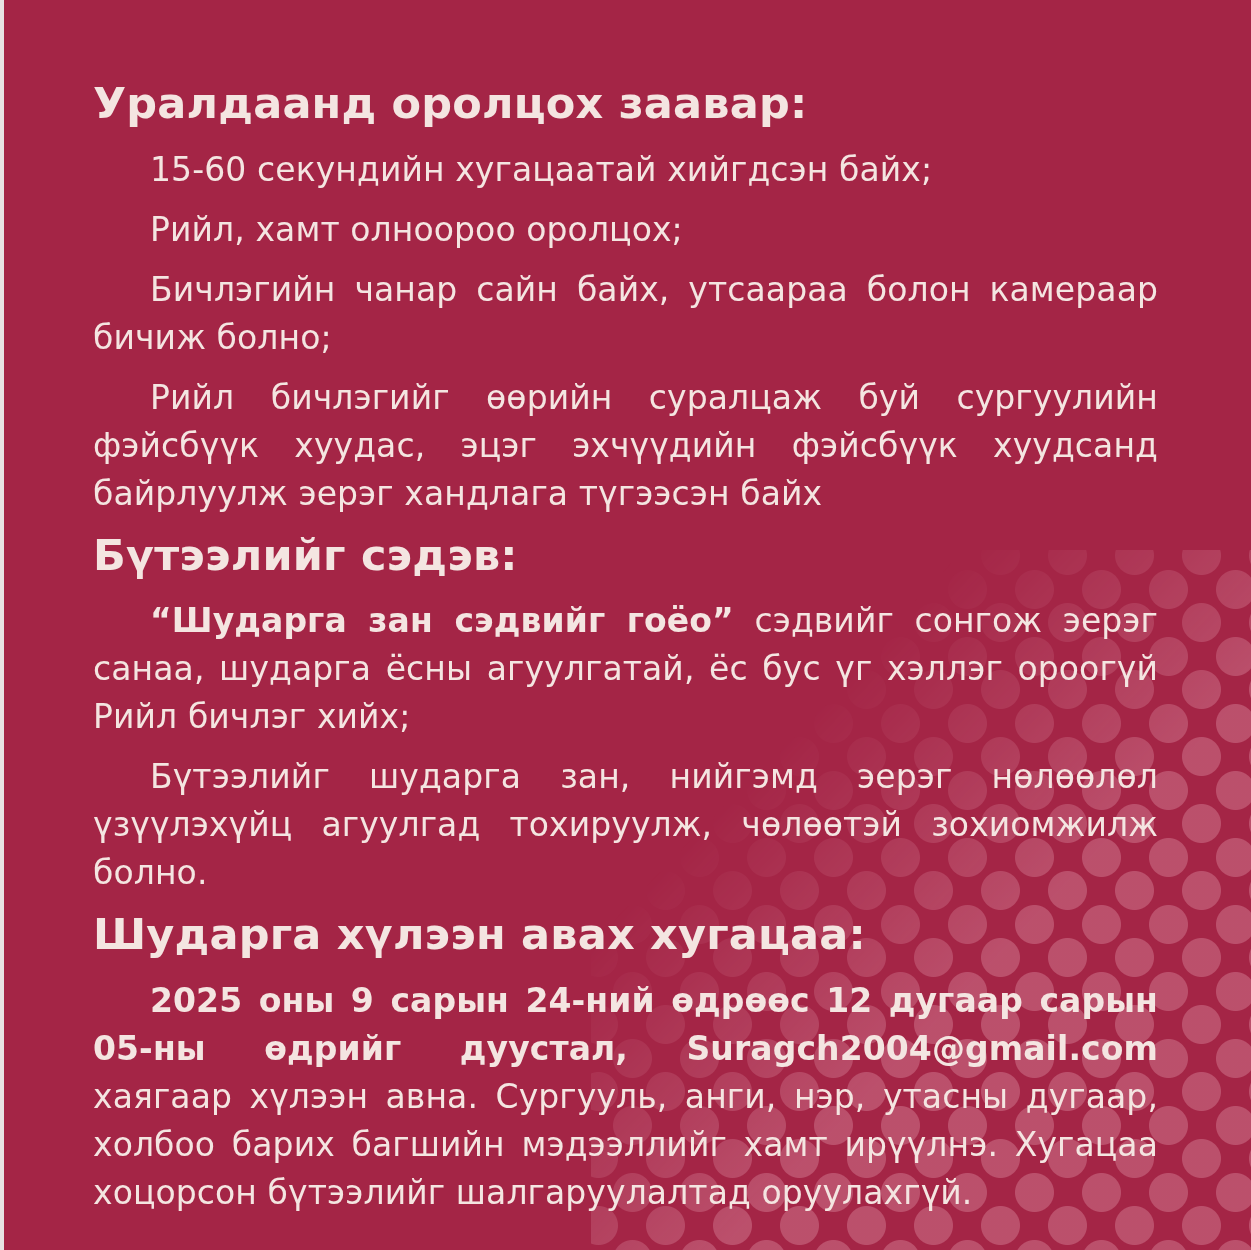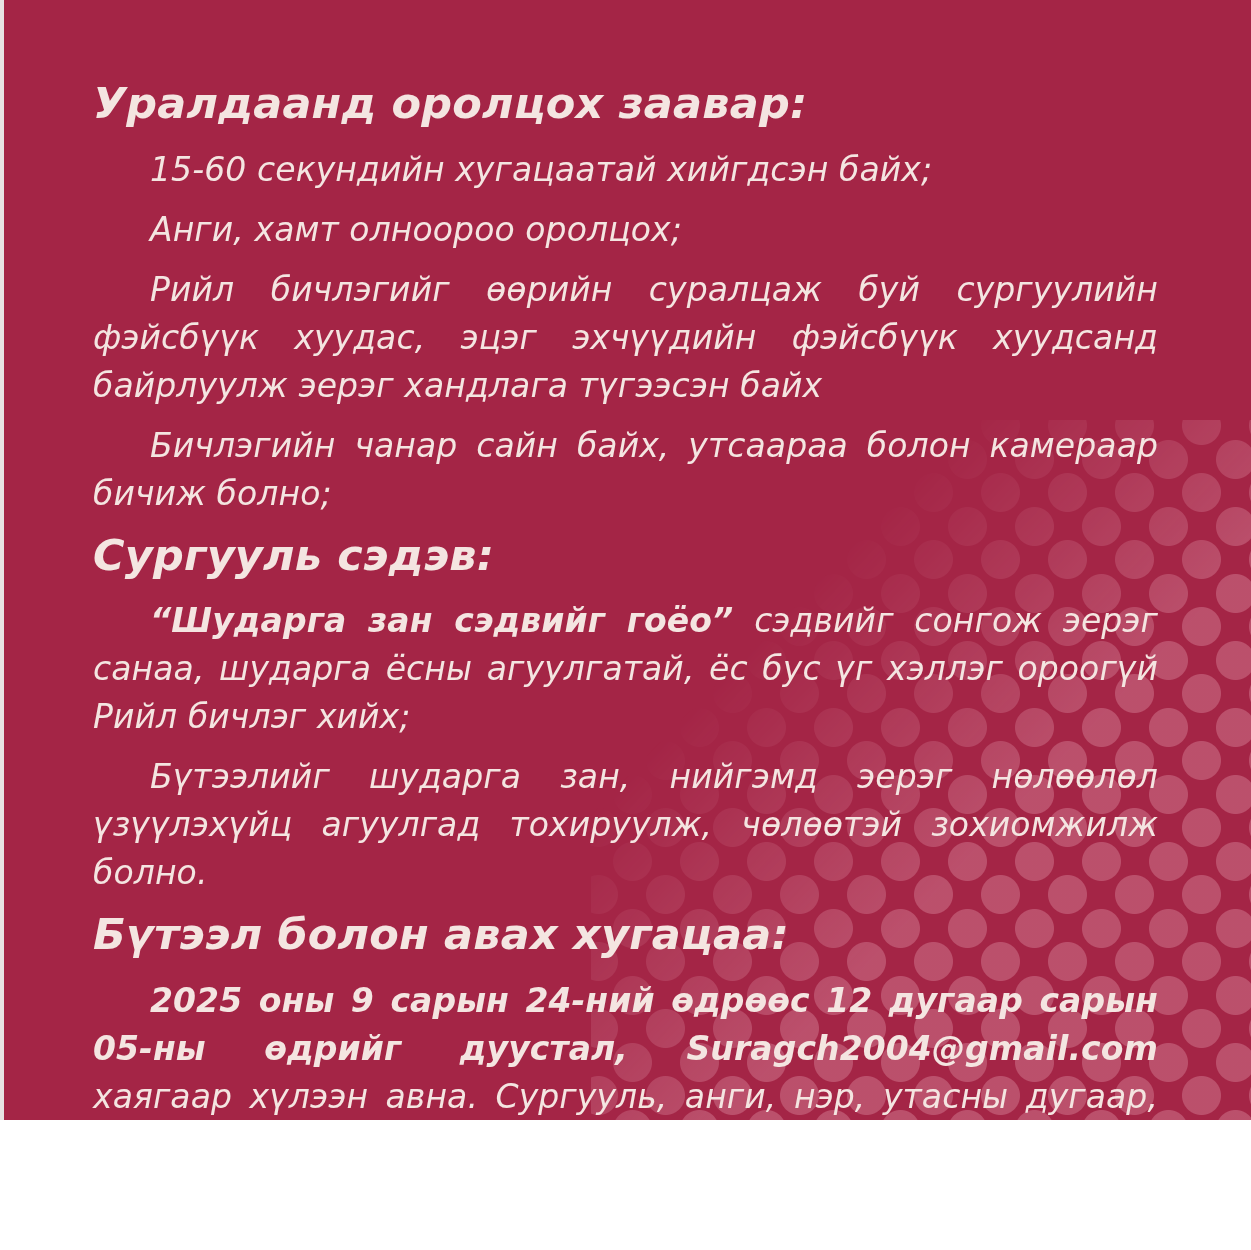--- a/index.html
+++ b/index.html
@@ -1,26 +1,25 @@
 <!DOCTYPE html>
 <html style="--background: #A42546; --text: #F4E5E1; --dots: rgba(255,205,218,0.26); --edge_strip: #E8E2E3;"><head>
 <meta charset="utf-8">
 <style>
   html, body { margin: 0; padding: 0; }
   body { width: 1251px; height: 1250px; overflow: hidden; }
 
   .page {
     position: relative;
     width: 1251px;
-    height: 1120px;
+    height: 1250px;
     background: var(--background, #A42546);
     font-family: "DejaVu Sans", "Liberation Sans", sans-serif;
     color: var(--text, #F4E5E1);
     overflow: hidden;
-    font-style: italic;
   }
 
   .edge-strip {
     position: absolute;
     left: 0; top: 0; bottom: 0;
     width: 4px;
     background: var(--edge_strip, #E8E2E3);
     z-index: 3;
   }
 
@@ -72,30 +71,30 @@
 
 <div class="page">
   <div class="edge-strip"></div>
   <div class="dots"></div>
 
   <div class="content">
 
     <div class="section">
       <h2 class="heading">Уралдаанд оролцох заавар:</h2>
       <p class="para"><span class="para-lead"></span><span>15-60 секундийн хугацаатай хийгдсэн байх;</span></p>
-      <p class="para"><span class="para-lead"></span><span>Анги, хамт олноороо оролцох;</span></p>
+      <p class="para"><span class="para-lead"></span><span>Рийл, хамт олноороо оролцох;</span></p>
+      <p class="para"><span class="para-lead"></span><span>Бичлэгийн чанар сайн байх, утсаараа болон камераар бичиж болно;</span></p>
       <p class="para"><span class="para-lead"></span><span>Рийл бичлэгийг өөрийн суралцаж буй сургуулийн фэйсбүүк хуудас, эцэг эхчүүдийн фэйсбүүк хуудсанд байрлуулж эерэг хандлага түгээсэн байх</span></p>
-      <p class="para"><span class="para-lead"></span><span>Бичлэгийн чанар сайн байх, утсаараа болон камераар бичиж болно;</span></p>
     </div>
 
     <div class="section">
-      <h2 class="heading">Сургууль сэдэв:</h2>
+      <h2 class="heading">Бүтээлийг сэдэв:</h2>
       <p class="para"><span class="para-lead">“Шударга зан сэдвийг гоёо”</span><span> сэдвийг сонгож эерэг санаа, шударга ёсны агуулгатай, ёс бус үг хэллэг ороогүй Рийл бичлэг хийх;</span></p>
       <p class="para"><span class="para-lead"></span><span>Бүтээлийг шударга зан, нийгэмд эерэг нөлөөлөл үзүүлэхүйц агуулгад тохируулж, чөлөөтэй зохиомжилж болно.</span></p>
     </div>
 
     <div class="section">
-      <h2 class="heading">Бүтээл болон авах хугацаа:</h2>
+      <h2 class="heading">Шударга хүлээн авах хугацаа:</h2>
       <p class="para"><span class="para-lead">2025 оны 9 сарын 24-ний өдрөөс 12 дугаар сарын 05-ны өдрийг дуустал, Suragch2004@gmail.com</span><span> хаягаар хүлээн авна.  Сургууль, анги, нэр, утасны дугаар, холбоо барих багшийн мэдээллийг хамт ирүүлнэ. Хугацаа хоцорсон бүтээлийг шалгаруулалтад оруулахгүй.</span></p>
     </div>
 
   </div>
 </div>
 
 </body></html>

